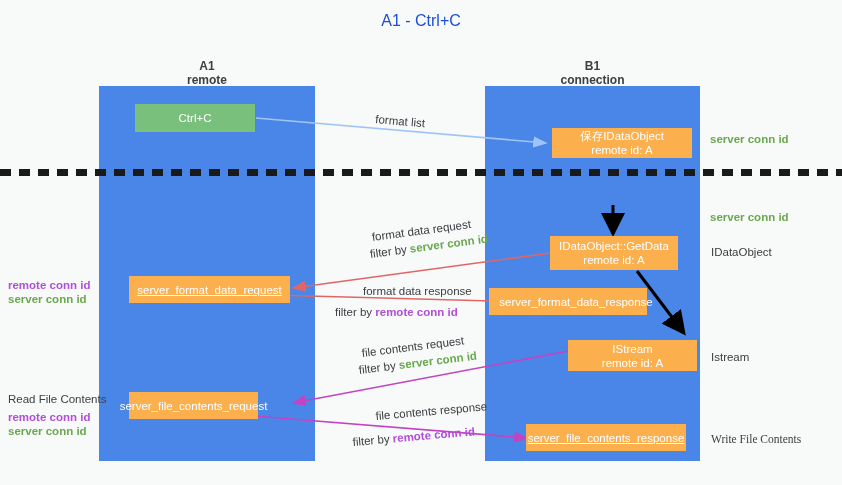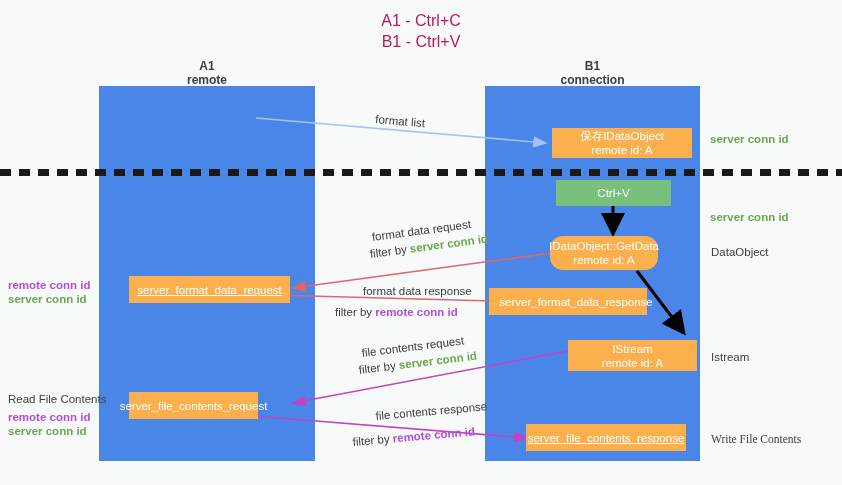--- a/index.html
+++ b/index.html
@@ -10,21 +10,21 @@
     position:relative;
     overflow:hidden;
     color:#3c4043;
   }
   #stage{position:absolute;left:0;top:0;width:842px;height:485px;}
   .abs{position:absolute;}
 
   
   .title{
     left:0;top:10px;width:842px;text-align:center;
-    font-size:16px;line-height:21px;color:#be185d;
+    font-size:16px;line-height:21px;color:#1d4ed8;
   }
 
   
   .colhead{
     text-align:center;font-size:12px;line-height:14px;color:#3c4043;font-weight:bold;
   }
 
   
   .lane{background:#4a86e8;}
 
@@ -63,21 +63,20 @@
 
   svg.overlay{position:absolute;left:0;top:0;width:842px;height:485px;overflow:visible;}
 </style>
 </head>
 <body>
 
 <div id="stage">
 
   <div class="abs title">
     <div>A1 - Ctrl+C</div>
-    <div>B1 - Ctrl+V</div>
   </div>
 
   <div class="abs colhead" style="left:99px;top:59px;width:216px;">
     <div>A1</div>
     <div>remote</div>
   </div>
   <div class="abs colhead" style="left:485px;top:59px;width:215px;">
     <div>B1</div>
     <div>connection</div>
   </div>
@@ -109,31 +108,31 @@
 
     <line x1="551" y1="253" x2="293" y2="288" stroke="#e06666" stroke-width="1.6" marker-end="url(#ah-red)"></line>
 
     <line x1="129" y1="291" x2="527" y2="302" stroke="#e06666" stroke-width="1.6" marker-end="url(#ah-red)"></line>
 
     <line x1="568" y1="351" x2="293" y2="403" stroke="#c343c3" stroke-width="1.6" marker-end="url(#ah-mag)"></line>
 
     <line x1="129" y1="406" x2="527" y2="438" stroke="#c343c3" stroke-width="1.6" marker-end="url(#ah-mag)"></line>
   </svg>
 
+  <div class="abs node green" style="left:135px;top:104px;width:120px;height:28px;">
+    <span>Ctrl+C</span>
+  </div>
 
   <div class="abs node orange" style="left:552px;top:128px;width:140px;height:30px;">
     <span>保存IDataObject</span>
     <span class="l2">remote id: A</span>
   </div>
 
-  <div class="abs node green" style="left:556px;top:180px;width:115px;height:26px;">
-    <span>Ctrl+V</span>
-  </div>
-
-  <div class="abs node orange" style="left:550px;top:236px;width:108px;height:34px;border-radius:13px;">
+
+  <div class="abs node orange" style="left:550px;top:236px;width:128px;height:34px;">
     <span>IDataObject::GetData</span>
     <span class="l2">remote id: A</span>
   </div>
 
   <div class="abs node orange" style="left:129px;top:276px;width:161px;height:27px;text-decoration:underline;">
     <span>server_format_data_request</span>
   </div>
 
   <div class="abs node orange" style="left:489px;top:288px;width:158px;height:27px;padding-left:20px;">
     <span>server_format_data_response</span>
@@ -188,17 +187,17 @@
 
   <div class="abs lbl purple" style="left:8px;top:278px;">remote conn id</div>
   <div class="abs lbl green" style="left:8px;top:292px;">server conn id</div>
 
   <div class="abs lbl plain" style="left:8px;top:392px;">Read File Contents</div>
   <div class="abs lbl purple" style="left:8px;top:410px;">remote conn id</div>
   <div class="abs lbl green" style="left:8px;top:424px;">server conn id</div>
 
   <div class="abs lbl green" style="left:710px;top:132px;">server conn id</div>
   <div class="abs lbl green" style="left:710px;top:210px;">server conn id</div>
-  <div class="abs lbl plain" style="left:711px;top:245px;">DataObject</div>
+  <div class="abs lbl plain" style="left:711px;top:245px;">IDataObject</div>
   <div class="abs lbl plain" style="left:711px;top:350px;">Istream</div>
   <div class="abs lbl plain" style="left:711px;top:432px;font-family:Liberation Serif, serif;">Write File Contents</div>
 
 </div>
 
 </body></html>

